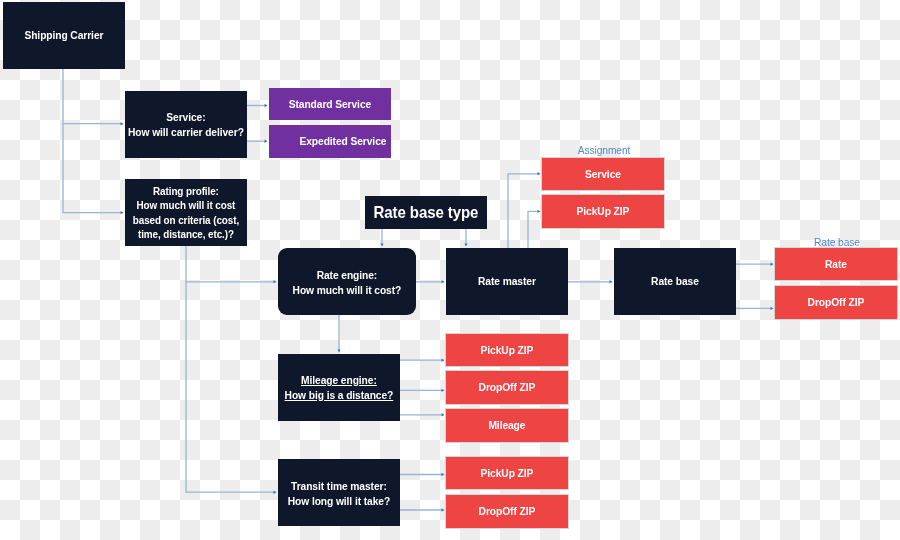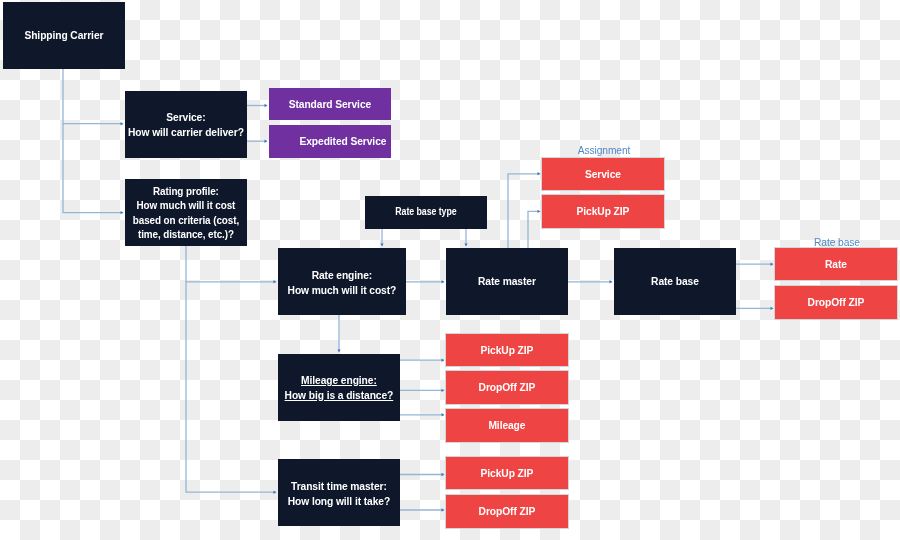--- a/index.html
+++ b/index.html
@@ -121,24 +121,24 @@
   <div id="nodes-layer">
   <div class="node blue" style="left:3px;top:2px;width:122px;height:67px;font-size:11.6px;line-height:1.28;"><span style="width:137.853px;transform:scaleX(0.885);transform-origin:center;">Shipping Carrier</span></div>
   <div class="node purple" style="left:269px;top:88px;width:122px;height:32px;font-size:11.6px;line-height:1.28;"><span style="width:137.853px;transform:scaleX(0.885);transform-origin:center;">Standard Service</span></div>
   <div class="node blue" style="left:125px;top:91px;width:122px;height:67px;font-size:11.6px;line-height:1.25;"><span style="width:137.853px;transform:scaleX(0.885);transform-origin:center;">Service:
 How will carrier deliver?</span></div>
   <div class="node purple" style="left:269px;top:125px;width:122px;height:33px;font-size:11.6px;line-height:1.28;padding-left:25px;"><span style="width:137.853px;transform:scaleX(0.885);transform-origin:center;">Expedited Service</span></div>
   <div class="node blue" style="left:125px;top:179px;width:122px;height:67px;font-size:11.2px;line-height:1.28;"><span style="width:137.853px;transform:scaleX(0.885);transform-origin:center;">Rating profile:
 How much will it cost
 based on criteria (cost,
 time, distance, etc.)?</span></div>
-  <div class="node blue" style="left:365px;top:196px;width:122px;height:33px;font-size:10px;line-height:1.28;"><span style="width:137.853px;transform:scaleX(0.885);transform-origin:center;">Rate base type</span></div>
+  <div class="node blue" style="left:365px;top:196px;width:122px;height:33px;font-size:17px;line-height:1.28;"><span style="width:137.853px;transform:scaleX(0.885);transform-origin:center;">Rate base type</span></div>
   <div class="node green" style="left:542px;top:158px;width:122px;height:32px;font-size:11.6px;line-height:1.28;"><span style="width:137.853px;transform:scaleX(0.885);transform-origin:center;">Service</span></div>
   <div class="node green" style="left:542px;top:195px;width:122px;height:33px;font-size:11.6px;line-height:1.28;"><span style="width:137.853px;transform:scaleX(0.885);transform-origin:center;">PickUp ZIP</span></div>
-  <div class="node blue" style="left:278px;top:248px;width:128px;height:67px;font-size:11.6px;line-height:1.25;"><span style="width:137.853px;transform:translateY(1px) scaleX(0.885);transform-origin:center;">Rate engine:
+  <div class="node blue" style="left:278px;top:248px;width:138px;height:67px;font-size:11.6px;line-height:1.25;border-radius:9px;"><span style="width:137.853px;transform:translateY(1px) scaleX(0.885);transform-origin:center;">Rate engine:
 How much will it cost?</span></div>
   <div class="node blue" style="left:446px;top:248px;width:122px;height:67px;font-size:11.6px;line-height:1.28;"><span style="width:137.853px;transform:scaleX(0.885);transform-origin:center;">Rate master</span></div>
   <div class="node blue" style="left:614px;top:248px;width:122px;height:67px;font-size:11.6px;line-height:1.28;"><span style="width:137.853px;transform:scaleX(0.885);transform-origin:center;">Rate base</span></div>
   <div class="node green" style="left:775px;top:248px;width:122px;height:32px;font-size:11.6px;line-height:1.28;"><span style="width:137.853px;transform:scaleX(0.885);transform-origin:center;">Rate</span></div>
   <div class="node green" style="left:775px;top:286px;width:122px;height:33px;font-size:11.6px;line-height:1.28;"><span style="width:137.853px;transform:scaleX(0.885);transform-origin:center;">DropOff ZIP</span></div>
   <div class="node blue" style="left:278px;top:354px;width:122px;height:67px;font-size:11.6px;line-height:1.25;text-decoration:underline;"><span style="width:137.853px;transform:scaleX(0.885);transform-origin:center;">Mileage engine:
 How big is a distance?</span></div>
   <div class="node green" style="left:446px;top:334px;width:122px;height:32px;font-size:11.6px;line-height:1.28;"><span style="width:137.853px;transform:scaleX(0.885);transform-origin:center;">PickUp ZIP</span></div>
   <div class="node green" style="left:446px;top:371px;width:122px;height:33px;font-size:11.6px;line-height:1.28;"><span style="width:137.853px;transform:scaleX(0.885);transform-origin:center;">DropOff ZIP</span></div>
   <div class="node green" style="left:446px;top:409px;width:122px;height:33px;font-size:11.6px;line-height:1.28;"><span style="width:137.853px;transform:scaleX(0.885);transform-origin:center;">Mileage</span></div>

